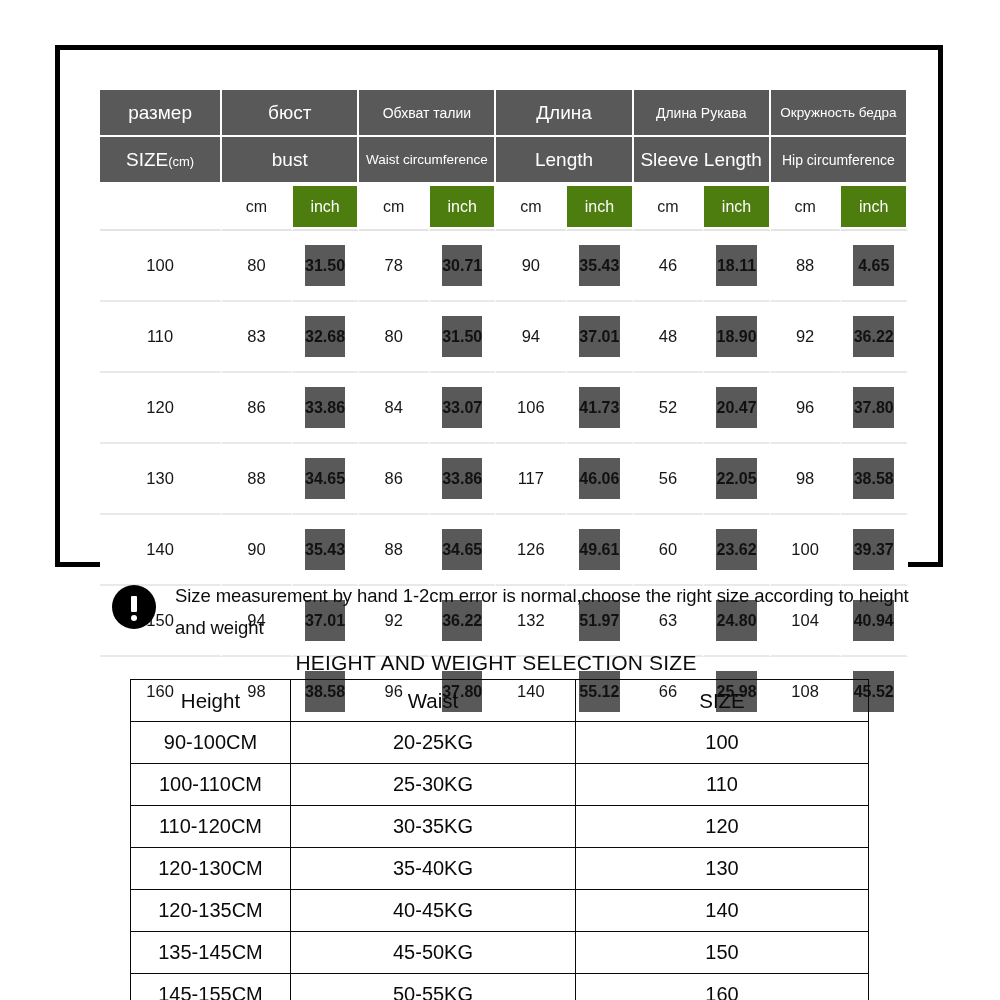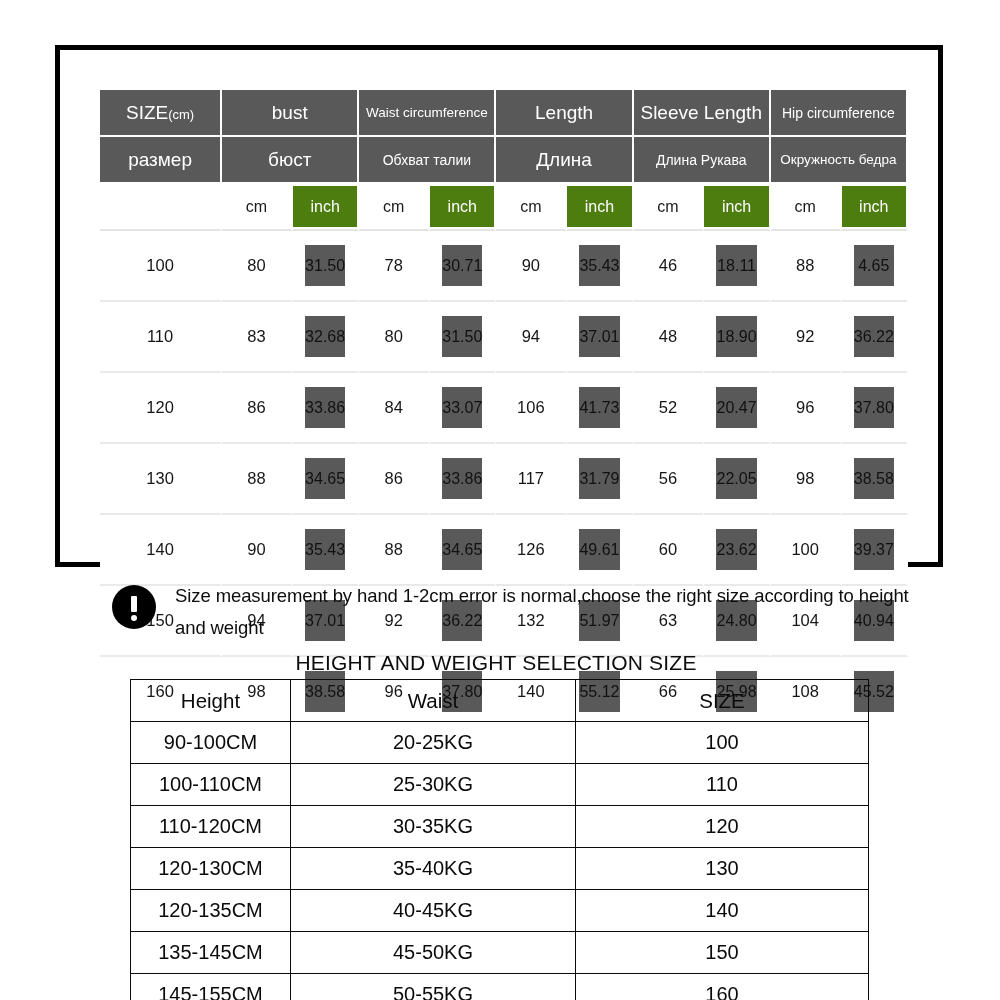--- a/index.html
+++ b/index.html
@@ -99,20 +99,21 @@
   }
 
   #size-table tr.data-row td {
     height: 45px;
     font-size: 16.5px;
     color: #161616;
     border-bottom: 2px solid #e9e9e9;
   }
   #size-table tr.data-row td.cell-inch {
     padding: 12px;
+    font-weight: bold;
   }
   #size-table tr.data-row:last-child td {
     border-bottom: none;
   }
   #size-table td.col-size {
     font-size: 17px;
   }
 
   
   #note-block {
@@ -207,39 +208,39 @@
       <col style="width:66px">
         <col style="width:62px">
       <col style="width:66px">
         <col style="width:62px">
       <col style="width:66px">
         <col style="width:62px">
     </colgroup>
 
     <tbody>
         <tr class="hdr-band">
+      <td>размер</td>
+      <td colspan="2">бюст</td>
+      <td colspan="2" class="tight-ru">Обхват талии</td>
+      <td colspan="2">Длина</td>
+      <td colspan="2" class="tight-ru">Длина Рукава</td>
+      <td colspan="2" class="tight">Окружность бедра</td>
+    </tr>
+
+    <tr class="hdr-band">
       <td>
         <span>SIZE</span><span class="unit">(cm)</span>
       </td>
       <td colspan="2">bust</td>
       <td colspan="2" class="tight">Waist circumference</td>
       <td colspan="2">Length</td>
       <td colspan="2">Sleeve Length</td>
       <td colspan="2" class="tight-ru">Hip circumference</td>
     </tr>
 
-    <tr class="hdr-band">
-      <td>размер</td>
-      <td colspan="2">бюст</td>
-      <td colspan="2" class="tight-ru">Обхват талии</td>
-      <td colspan="2">Длина</td>
-      <td colspan="2" class="tight-ru">Длина Рукава</td>
-      <td colspan="2" class="tight">Окружность бедра</td>
-    </tr>
-
     <tr class="unit-row">
       <td></td>
 
       <td>cm</td>
       <td class="lbl-inch">
             <span class="inchbox">inch</span>
           </td>
 
       <td>cm</td>
       <td class="lbl-inch">
@@ -338,21 +339,21 @@
           <td>88</td>
           <td class="cell-inch">
             <span class="inchbox-data">34.65</span>
           </td>
           <td>86</td>
           <td class="cell-inch">
             <span class="inchbox-data">33.86</span>
           </td>
           <td>117</td>
           <td class="cell-inch">
-            <span class="inchbox-data">31.79</span>
+            <span class="inchbox-data">46.06</span>
           </td>
           <td>56</td>
           <td class="cell-inch">
             <span class="inchbox-data">22.05</span>
           </td>
           <td>98</td>
           <td class="cell-inch">
             <span class="inchbox-data">38.58</span>
           </td>
         </tr>

